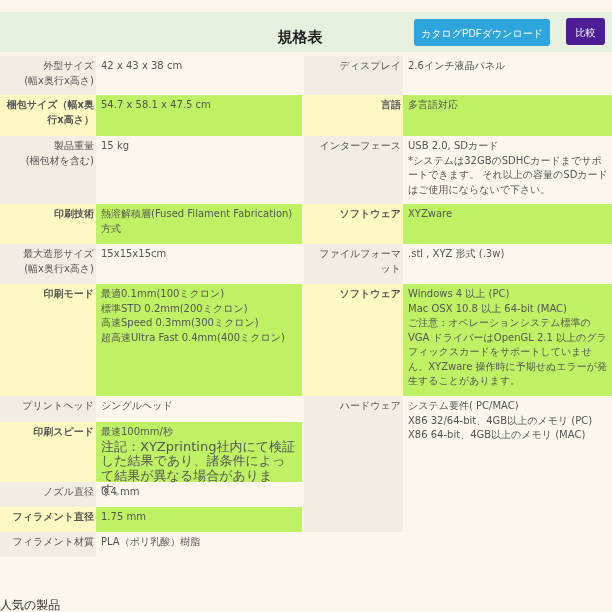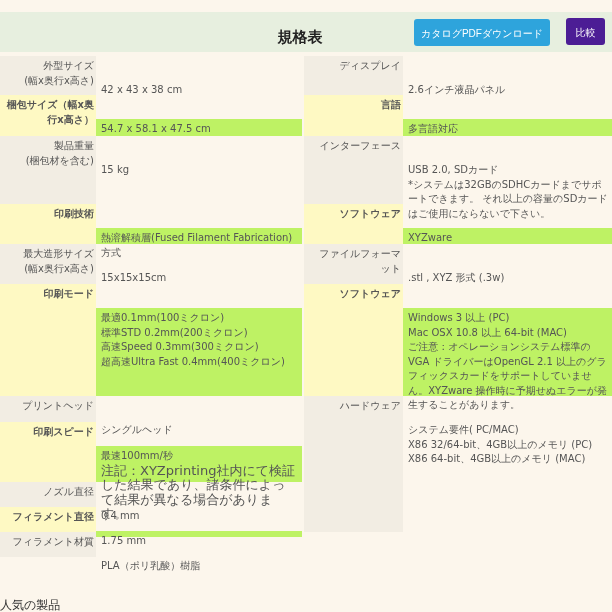--- a/index.html
+++ b/index.html
@@ -27,21 +27,21 @@
   .btn-compare {
     position:absolute; left:566px; top:6px; width:39px; height:27px;
     background:#4c1d95; color:#fff; border-radius:3px;
     font-size:10px; line-height:27px; text-align:center; border:none;
   }
   .col { position:absolute; top:56px; }
   .col.left { left:0; width:302px; }
   .col.right { left:304px; width:308px; }
   .row { display:flex; font-size:10px; line-height:14.5px; }
   .row .lab { box-sizing:border-box; padding:3px 2px 3px 2px; background:#f2ede3; color:#555;text-align:right; }
-  .row .val { box-sizing:border-box; padding:3px 4px 3px 5px; color:#555;margin-top:24px; }
+  .row .val { box-sizing:border-box; padding:3px 4px 3px 5px; color:#555; }
   .col.left .lab { width:96px; }
   .col.left .val { width:206px; }
   .col.right .lab { width:99px; padding-left:6px; }
   .col.right .val { width:209px; }
   .row.alt .lab { background:#fef9c3;font-weight:bold; }
   .row.alt .val { background:#bef264; }
   .row .val .line { display:block; }
   .small { font-size:13px; }
   .popular {
     position:absolute; left:0; top:597px; font-size:12px; color:#333;
@@ -133,21 +133,21 @@
     <div class="lab">ソフトウェア</div>
     <div class="val">XYZware</div>
   </div>
   <div class="row" style="height:40px">
     <div class="lab">ファイルフォーマット</div>
     <div class="val">.stl , XYZ 形式 (.3w)</div>
   </div>
   <div class="row alt" style="height:112px">
     <div class="lab">ソフトウェア</div>
     <div class="val">
-      <span class="line">Windows 3 以上 (PC)</span>
+      <span class="line">Windows 4 以上 (PC)</span>
       <span class="line">Mac OSX 10.8 以上 64-bit (MAC)</span>
       <span class="line">ご注意：オペレーションシステム標準のVGA ドライバーはOpenGL 2.1 以上のグラフィックスカードをサポートしていません。XYZware 操作時に予期せぬエラーが発生することがあります。</span>
     </div>
   </div>
   <div class="row" style="height:136px">
     <div class="lab">ハードウェア</div>
     <div class="val">
       <span class="line">システム要件( PC/MAC)</span>
       <span class="line">X86 32/64-bit、4GB以上のメモリ (PC)</span>
       <span class="line">X86 64-bit、4GB以上のメモリ (MAC)</span>

